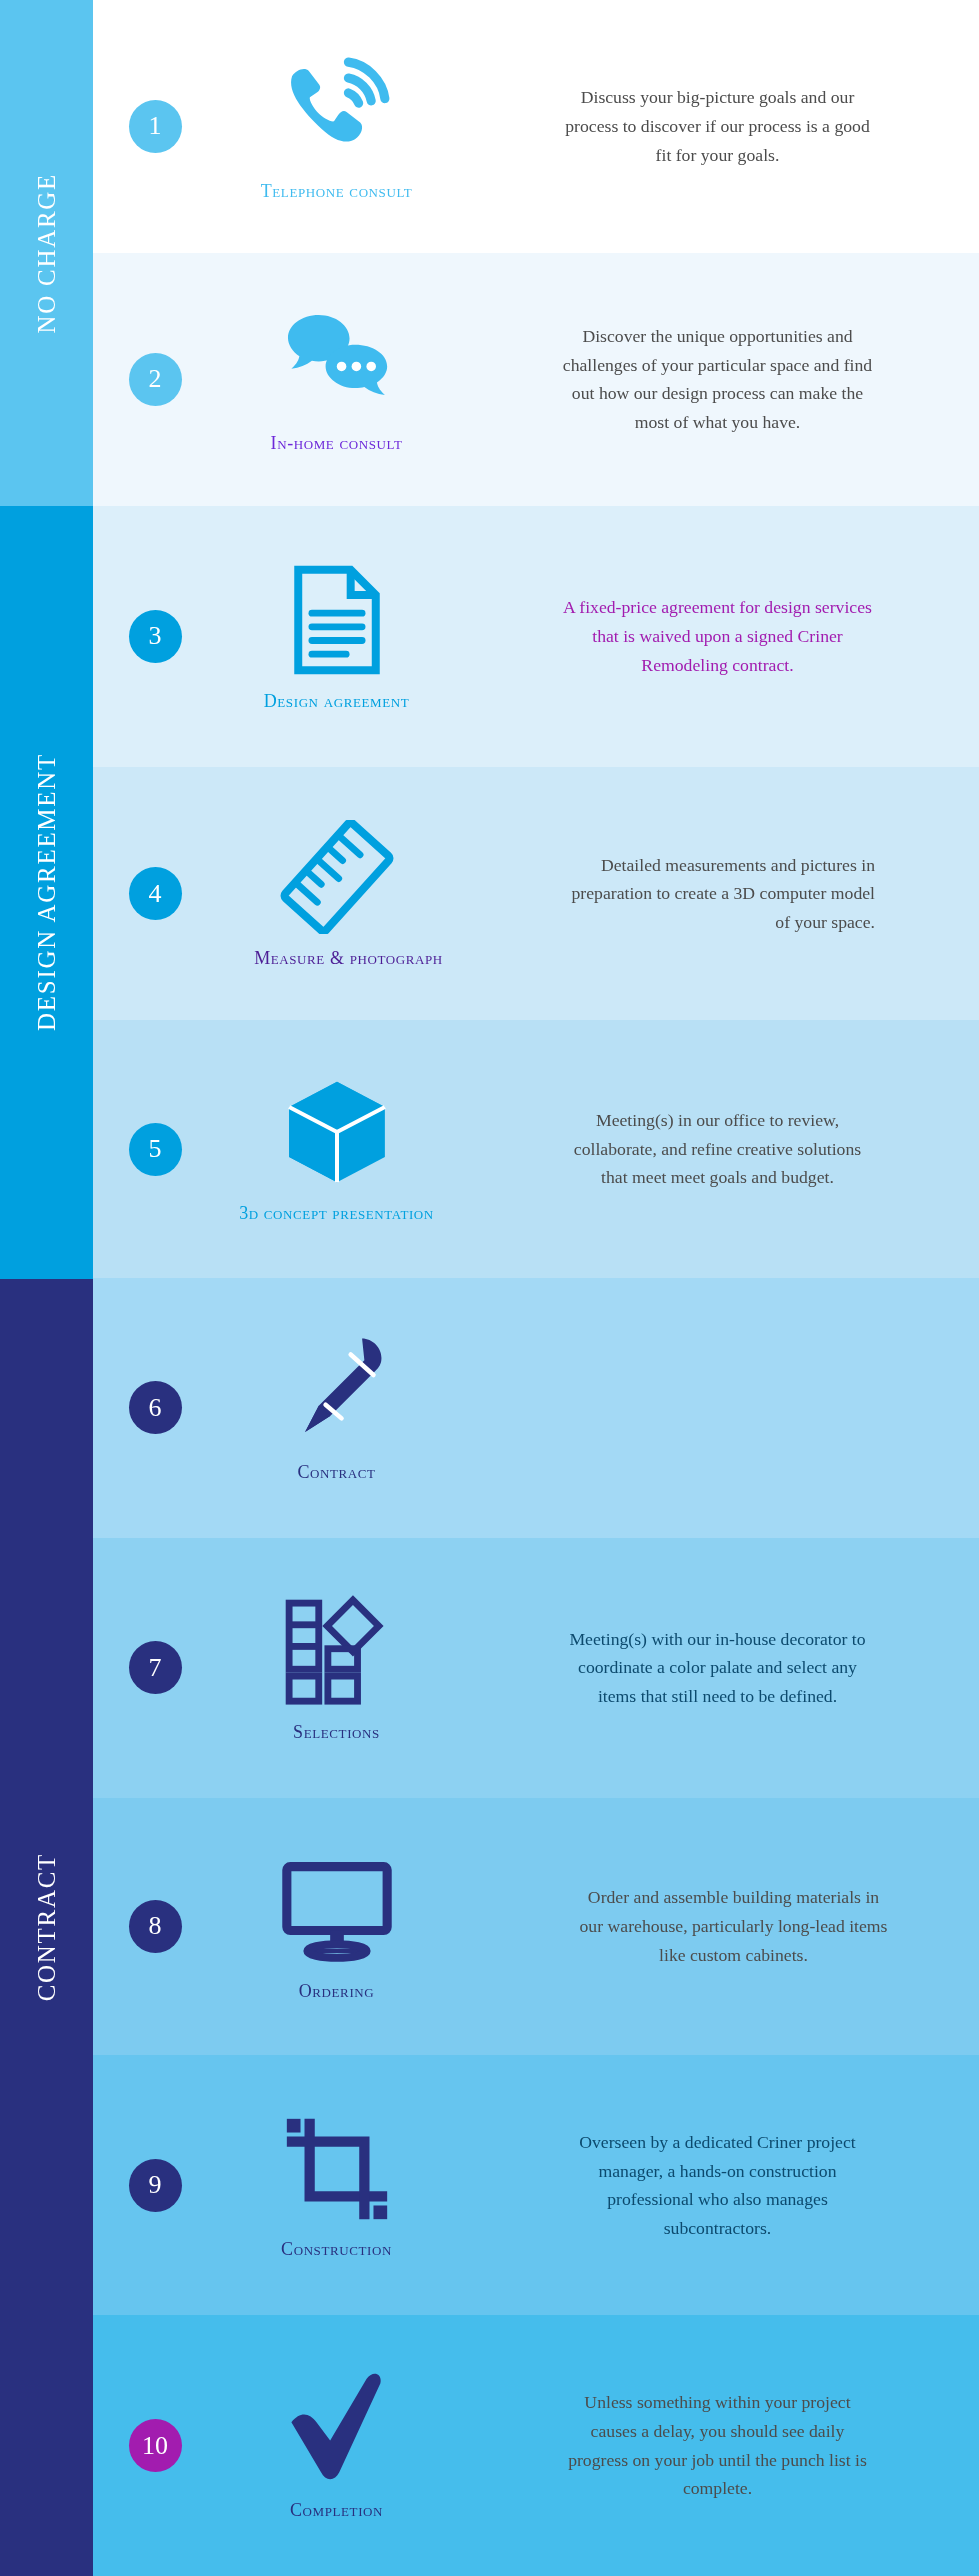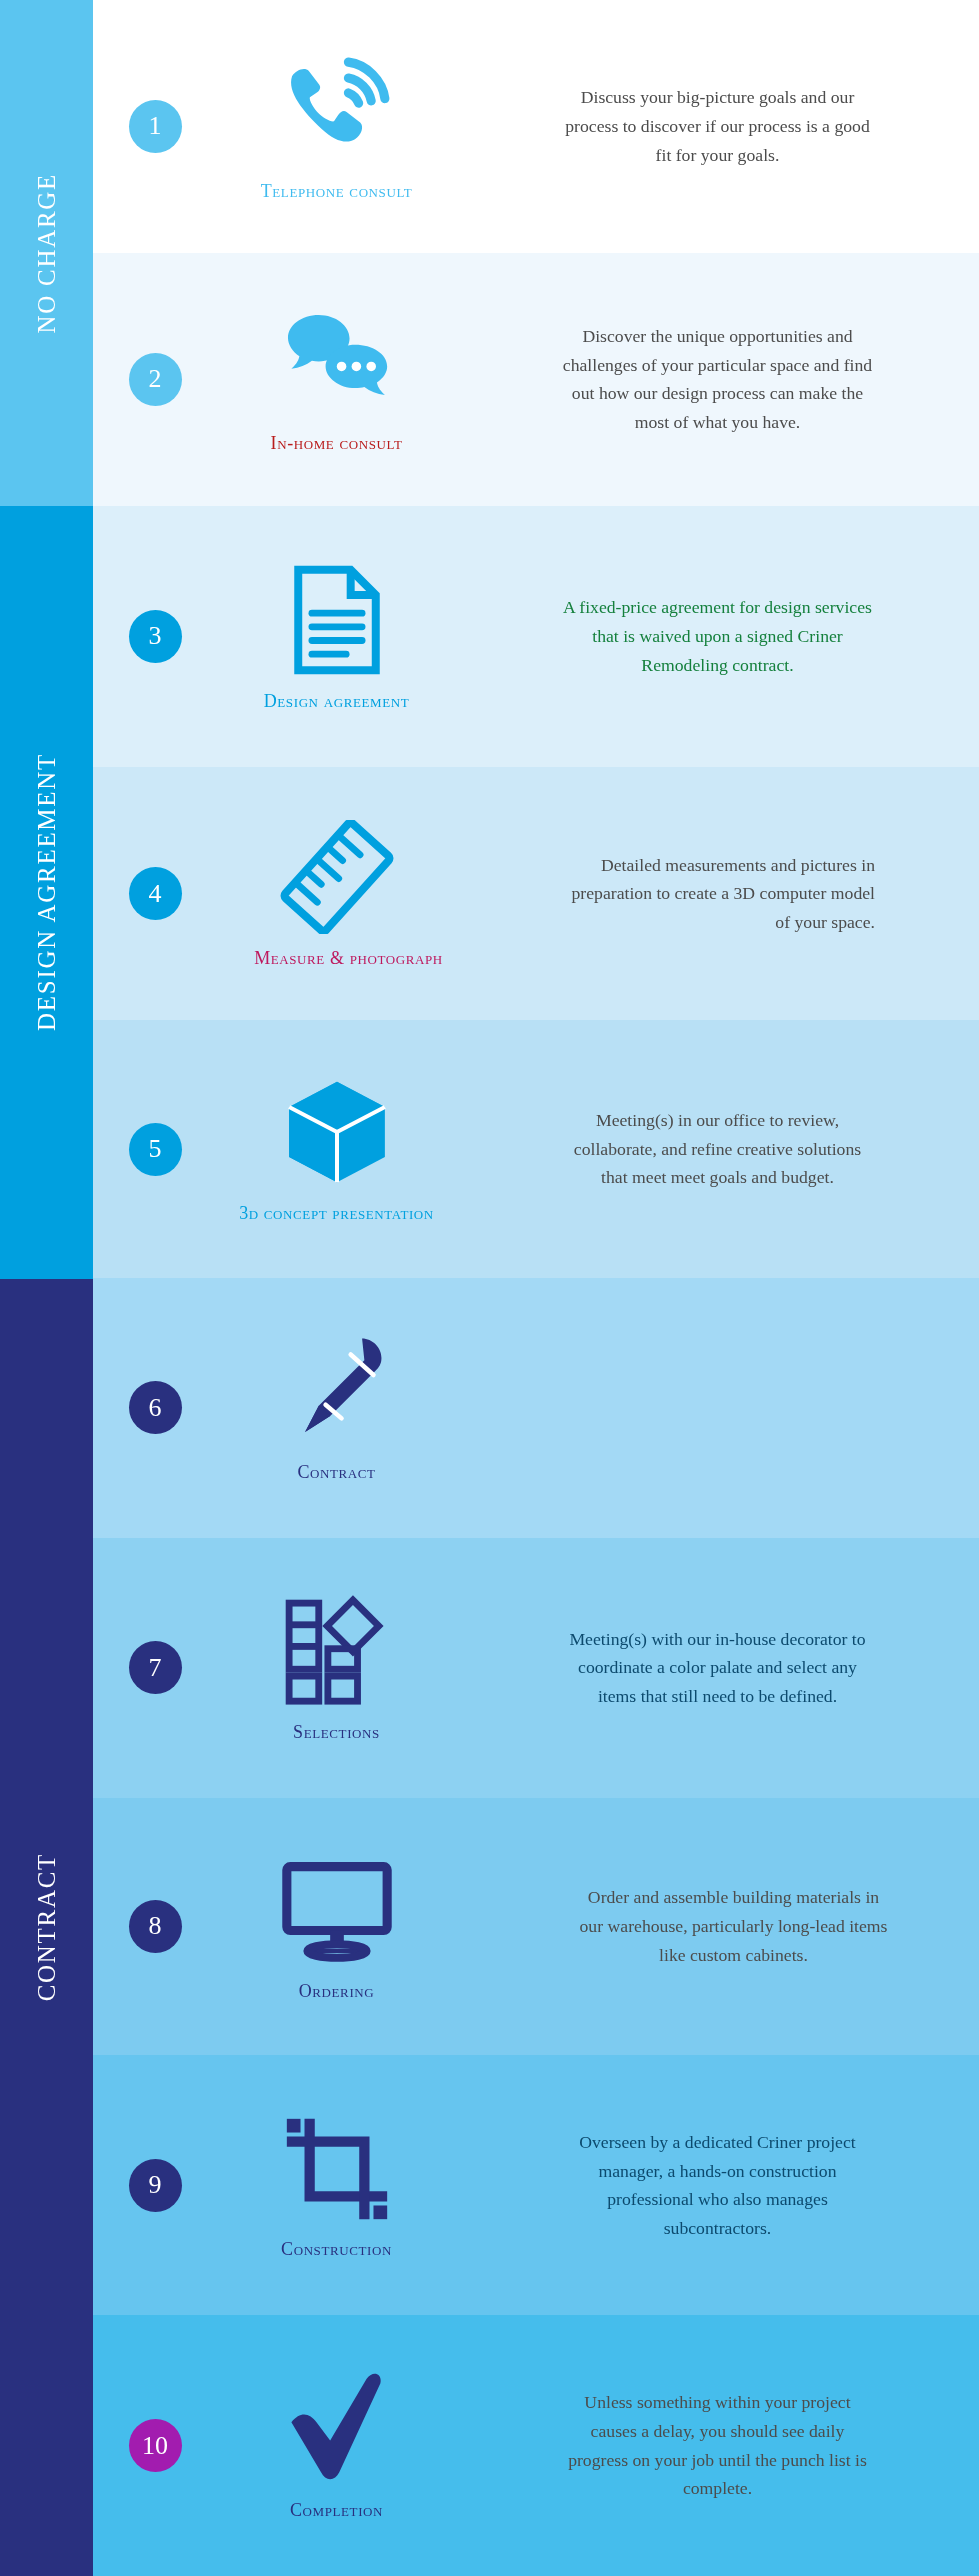--- a/index.html
+++ b/index.html
@@ -164,21 +164,21 @@
         <div class="icon-cell">
           <div class="icon-art">
             <svg width="114" height="114" viewBox="0 0 100 100" fill="#3FBBEF">
               <path d="M34 8c-15 0-27 9-27 20 0 6 4 12 10 16-1 5-4 8-7 11 7-1 13-3 18-7 2 .4 4 .6 6 .6 15 0 27-9 27-20S49 8 34 8z"></path>
               <path d="M66 34c-14 0-26 9-26 19s12 19 26 19c3 0 6-.3 8-1 5 4 11 6 18 7-3-3-6-6-7-11 6-4 9-9 9-14 0-11-13-19-28-19z"></path>
               <circle cx="54" cy="53" r="4.2" fill="#ffffff"></circle>
               <circle cx="67" cy="53" r="4.2" fill="#ffffff"></circle>
               <circle cx="80" cy="53" r="4.2" fill="#ffffff"></circle>
             </svg>
           </div>
-          <div class="step-title" style="color: #b91c1c;">In-Home Consult</div>
+          <div class="step-title" style="color: #6d28d9;">In-Home Consult</div>
         </div>
         <div class="desc-cell">
           <p class="desc-text" style="color: rgb(76, 76, 76);">Discover the unique opportunities and challenges of your particular space and find out how our design process can make the most of what you have.</p>
         </div>
       </div>
       <div class="row" style="background: rgb(220, 239, 250); height: 262px;">
         <div class="num-cell">
           <div class="num-circle" style="background: rgb(0, 160, 223);">3</div>
         </div>
         <div class="icon-cell">
@@ -190,21 +190,21 @@
                 <line x1="28" y1="44" x2="72" y2="44"></line>
                 <line x1="28" y1="56" x2="72" y2="56"></line>
                 <line x1="28" y1="68" x2="72" y2="68"></line>
                 <line x1="28" y1="80" x2="58" y2="80"></line>
               </g>
             </svg>
           </div>
           <div class="step-title" style="color: rgb(0, 160, 223);">Design Agreement</div>
         </div>
         <div class="desc-cell">
-          <p class="desc-text" style="color: #15803d;">A fixed-price agreement for design services that is waived upon a signed Criner Remodeling contract.</p>
+          <p class="desc-text" style="color: #a21caf;">A fixed-price agreement for design services that is waived upon a signed Criner Remodeling contract.</p>
         </div>
       </div>
       <div class="row" style="background: rgb(204, 232, 248); height: 253px;">
         <div class="num-cell">
           <div class="num-circle" style="background: rgb(0, 160, 223);">4</div>
         </div>
         <div class="icon-cell">
           <div class="icon-art">
             <svg width="114" height="114" viewBox="0 0 100 100" fill="#00A0DF">
               <g transform="rotate(42 50 50)">
@@ -212,21 +212,21 @@
                 <g stroke="#00A0DF" stroke-width="6" stroke-linecap="round">
                   <line x1="26" y1="22" x2="52" y2="22"></line>
                   <line x1="26" y1="36" x2="44" y2="36"></line>
                   <line x1="26" y1="50" x2="52" y2="50"></line>
                   <line x1="26" y1="64" x2="44" y2="64"></line>
                   <line x1="26" y1="78" x2="52" y2="78"></line>
                 </g>
               </g>
             </svg>
           </div>
-          <div class="step-title" style="color: #be185d; margin-left: 24px;">Measure &amp; Photograph</div>
+          <div class="step-title" style="color: #4c1d95; margin-left: 24px;">Measure &amp; Photograph</div>
         </div>
         <div class="desc-cell">
           <p class="desc-text" style="color: rgb(76, 76, 76); text-align: right;">Detailed measurements and pictures in preparation to create a 3D computer model of your space.</p>
         </div>
       </div>
       <div class="row" style="background: rgb(184, 224, 245); height: 258px;">
         <div class="num-cell">
           <div class="num-circle" style="background: rgb(0, 160, 223);">5</div>
         </div>
         <div class="icon-cell">

